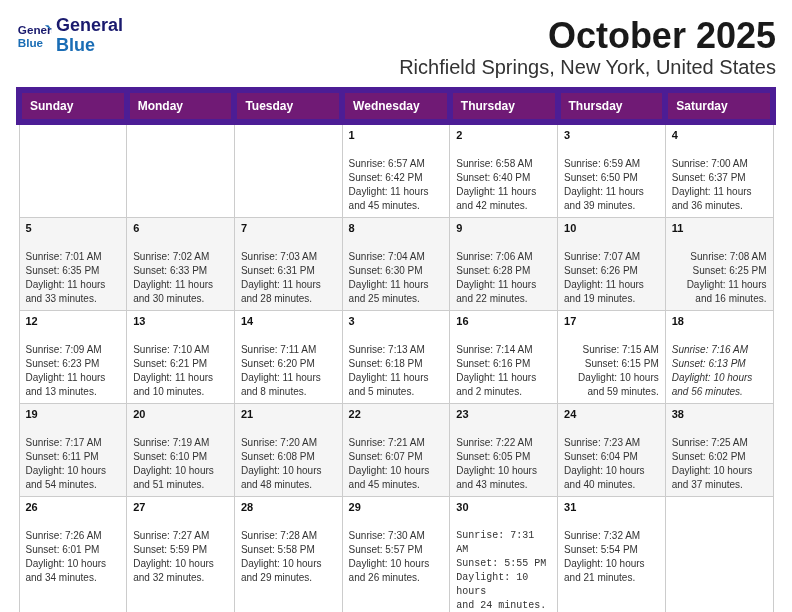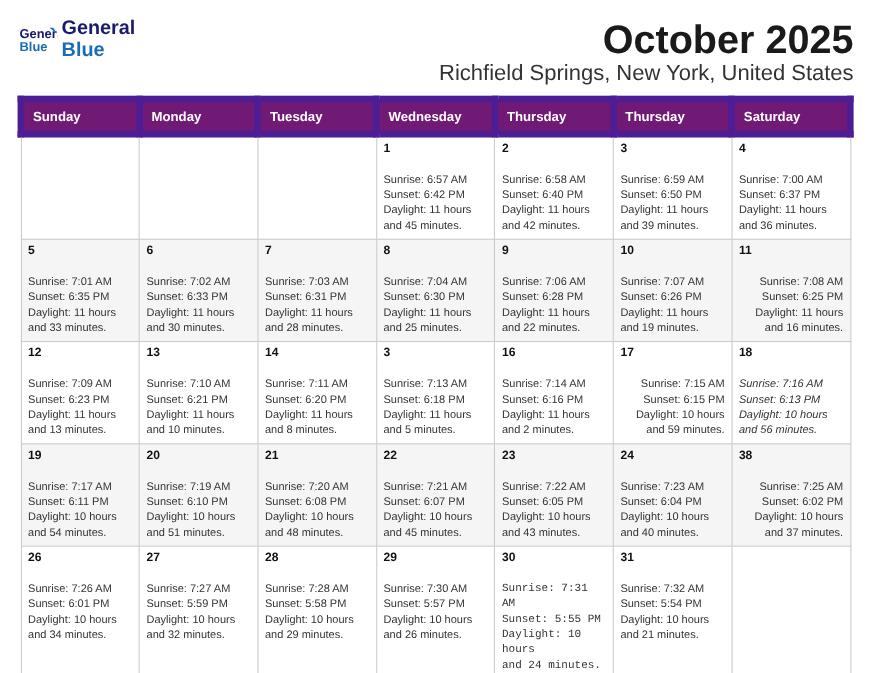--- a/index.html
+++ b/index.html
@@ -297,21 +297,21 @@
         </td>
         <td>
           <span class="day-number">24</span>
           <div class="day-info" style="white-space: pre-line;">Sunrise: 7:23 AM
 Sunset: 6:04 PM
 Daylight: 10 hours
 and 40 minutes.</div>
         </td>
         <td>
           <span class="day-number">38</span>
-          <div class="day-info" style="white-space: pre-line; text-align: right;">Sunrise: 7:25 AM
+          <div class="day-info" style="white-space: pre-line;">Sunrise: 7:25 AM
 Sunset: 6:02 PM
 Daylight: 10 hours
 and 37 minutes.</div>
         </td>
       </tr>
       <tr>
         <td>
           <span class="day-number">26</span>
           <div class="day-info" style="white-space: pre-line;">Sunrise: 7:26 AM
 Sunset: 6:01 PM

